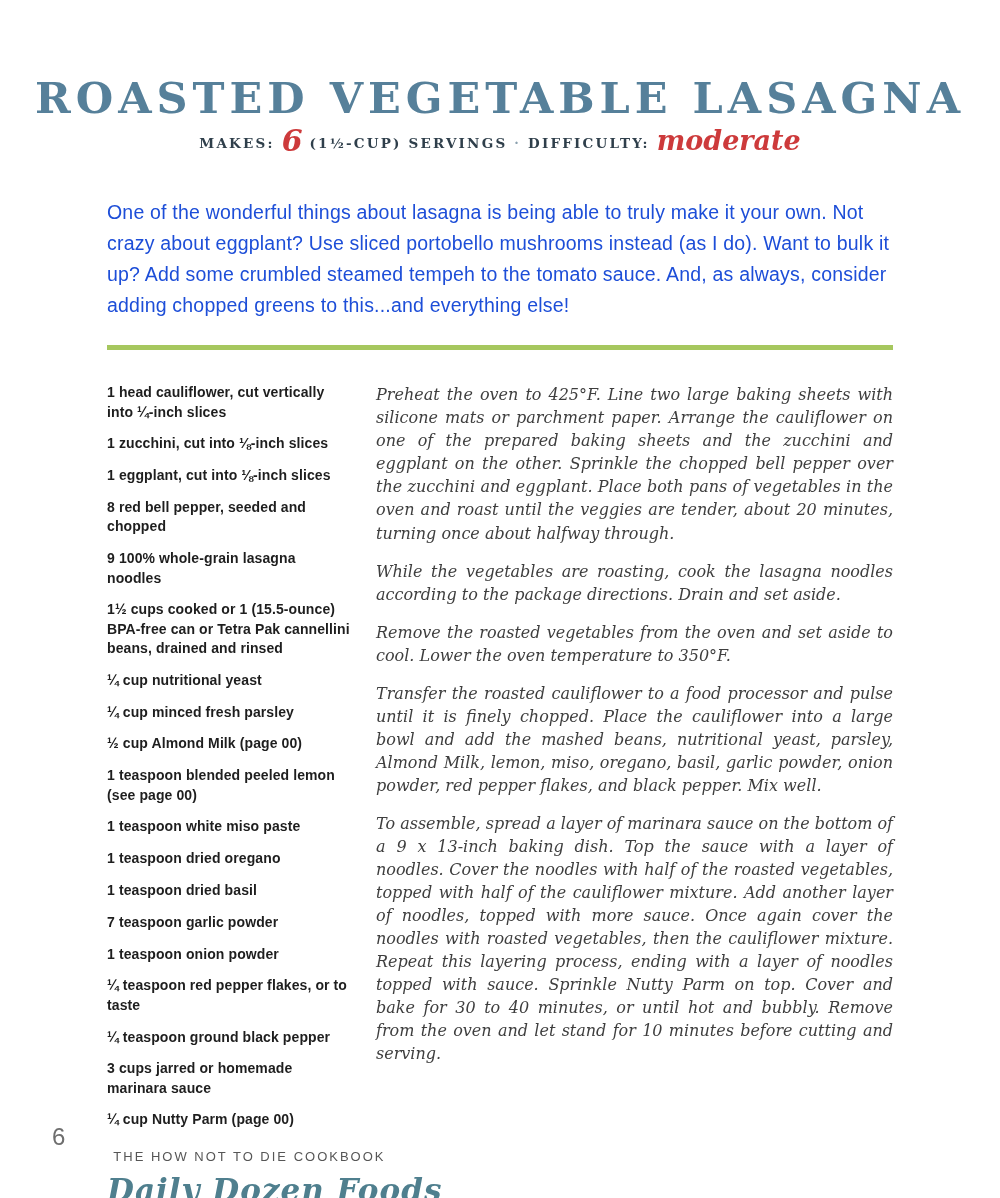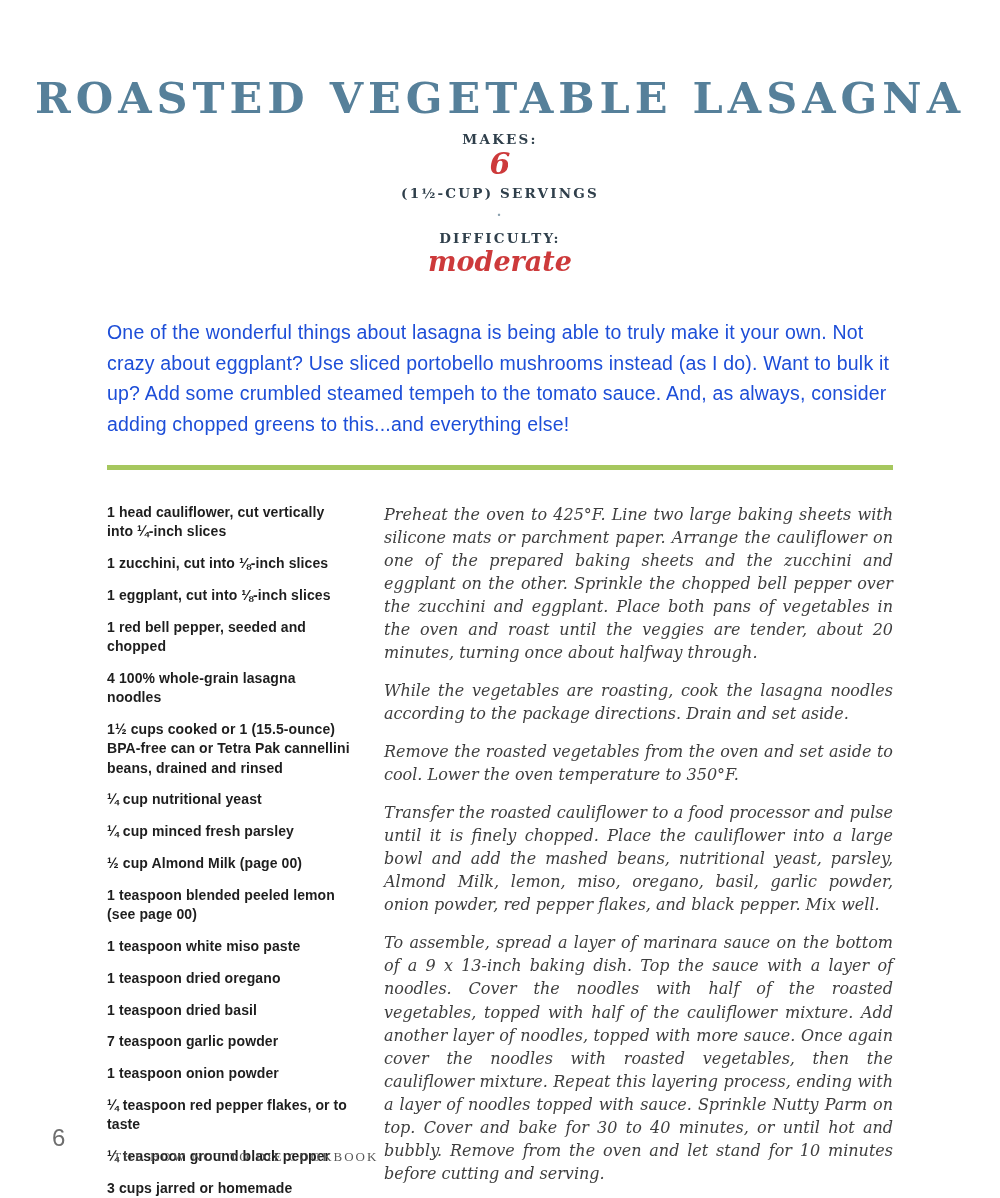--- a/index.html
+++ b/index.html
@@ -29,21 +29,20 @@
     margin-top: 10px;
     color: #2f3f4b;
     font-family: "DejaVu Serif", serif;
     font-weight: bold;
     font-size: 13.5px;
     letter-spacing: 2.2px;
     display: flex;
     justify-content: center;
     align-items: center;
     gap: 7px;
-    flex-direction: column;
   }
   .script-red {
     font-family: "DejaVu Serif", serif;
     font-style: italic;
     font-weight: bold;
     color: #cd3a3b;
     letter-spacing: 0;
   }
   .servings-count { font-size: 30px; line-height: 0.8; position: relative; top: -2px; }
   .difficulty-value { font-size: 27px; line-height: 0.8; position: relative; top: -2px; }
@@ -66,21 +65,21 @@
     height: 5px;
     background: #a6c75e;
     margin: 25px auto 0 auto;
   }
 
   
   .columns {
     width: 786px;
     margin: 33px auto 0 auto;
     display: flex;
-    gap: 32px;
+    gap: 24px;
   }
   .ingredients-col { width: 245px; flex: none; }
   .ingredient-item {
     font-family: "Liberation Sans", sans-serif;
     font-weight: bold;
     font-size: 14px;
     line-height: 1.38;
     color: #1e1e1e;
     margin-bottom: 12.5px;
     letter-spacing: 0.1px;
@@ -118,21 +117,21 @@
     display: flex;
     align-items: center;
   }
   .page-number {
     font-family: "Liberation Sans", sans-serif;
     font-size: 24px;
     color: #6e6e6e;
     margin-left: 52px;
   }
   .book-title {
-    font-family: Liberation Serif, serif;
+    font-family: Liberation Sans, sans-serif;
     font-size: 13px;
     letter-spacing: 2px;
     color: #565656;
     margin-left: 48px;
     position: relative;
     top: 2px;
     margin-top: 35px;
   }
 </style>
 </head>
@@ -158,23 +157,23 @@
 
   <div class="columns">
     <div class="ingredients-col">
 
         <div class="ingredient-item">1 head cauliflower, cut vertically into ¼-inch slices</div>
 
         <div class="ingredient-item">1 zucchini, cut into ⅛-inch slices</div>
 
         <div class="ingredient-item">1 eggplant, cut into ⅛-inch slices</div>
 
-        <div class="ingredient-item">1 red bell pepper, seeded and chopped</div>
-
-        <div class="ingredient-item">4 100% whole-grain lasagna noodles</div>
+        <div class="ingredient-item">8 red bell pepper, seeded and chopped</div>
+
+        <div class="ingredient-item">9 100% whole-grain lasagna noodles</div>
 
         <div class="ingredient-item">1½ cups cooked or 1 (15.5-ounce) BPA-free can or Tetra Pak cannellini beans, drained and rinsed</div>
 
         <div class="ingredient-item">¼ cup nutritional yeast</div>
 
         <div class="ingredient-item">¼ cup minced fresh parsley</div>
 
         <div class="ingredient-item">½ cup Almond Milk (page 00)</div>
 
         <div class="ingredient-item">1 teaspoon blended peeled lemon (see page 00)</div>

